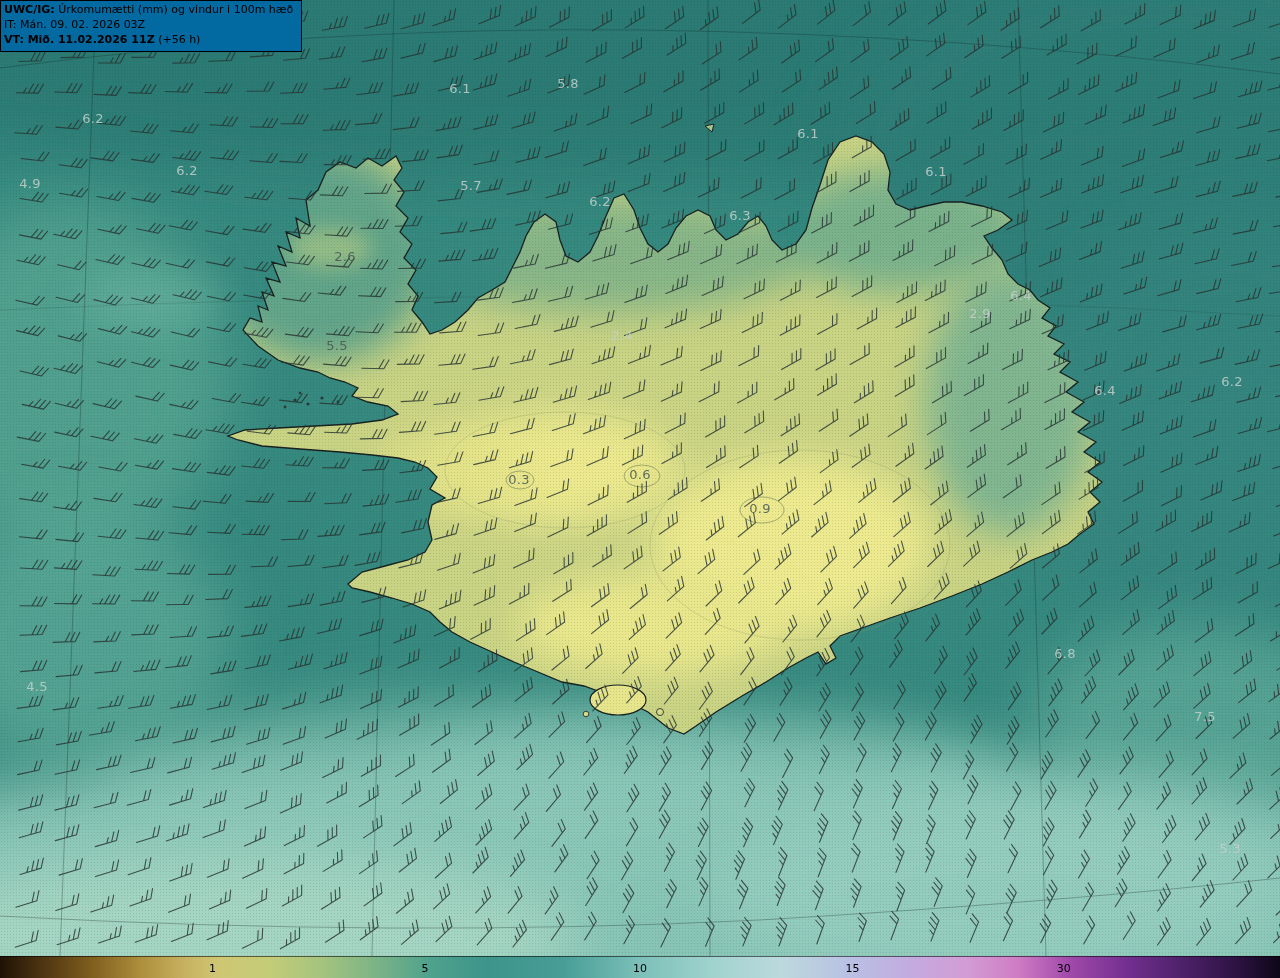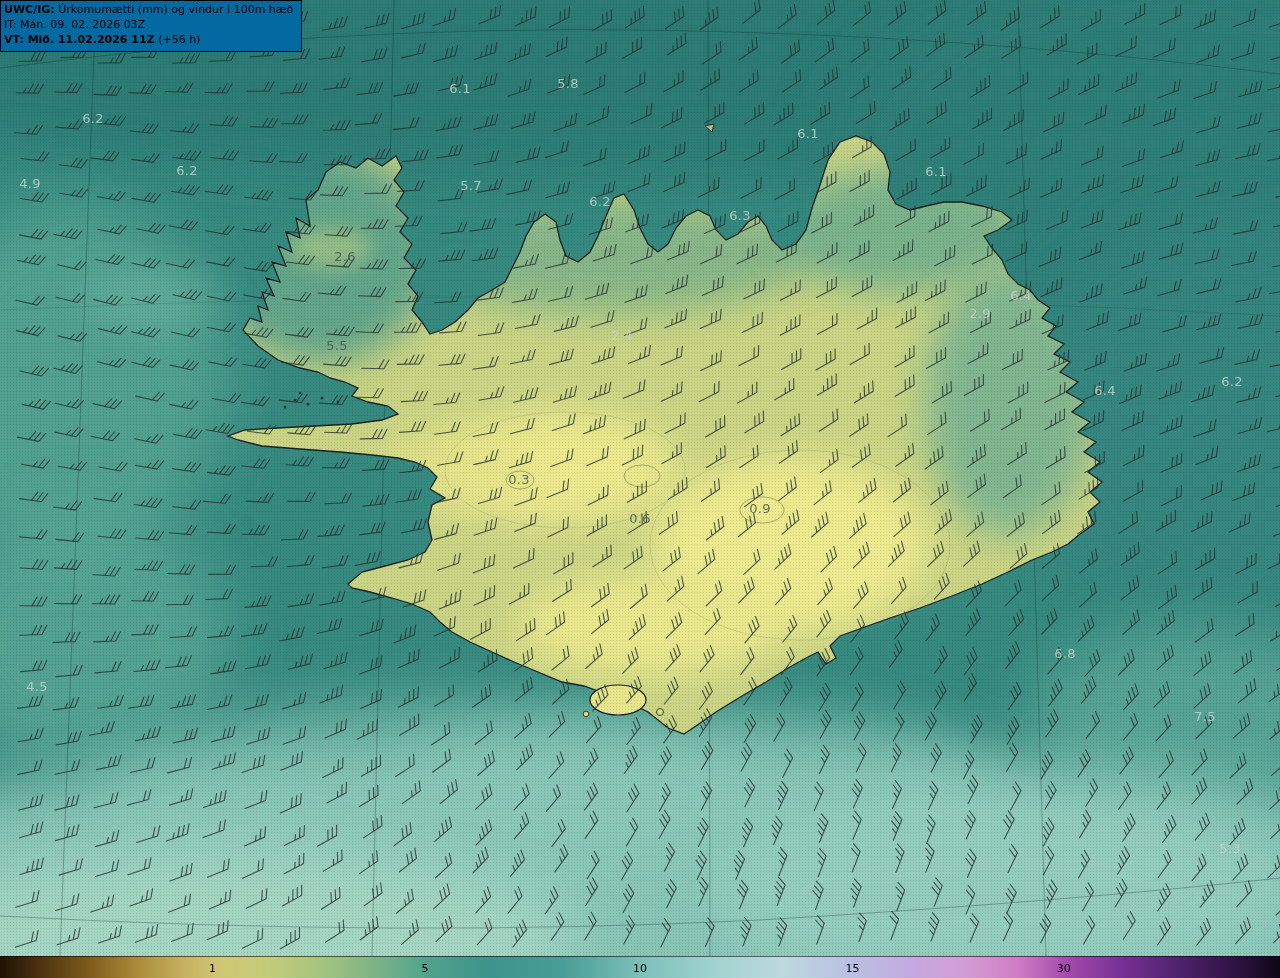--- a/index.html
+++ b/index.html
@@ -2994,21 +2994,21 @@
       <div class="clabel light" style="left: 600px; top: 201px;">6.2</div>
       <div class="clabel light" style="left: 740px; top: 215px;">6.3</div>
       <div class="clabel dark" style="left: 305px; top: 256px; margin-left: 40px;">2.6</div>
       <div class="clabel light" style="left: 1021px; top: 295px;">6.4</div>
       <div class="clabel light" style="left: 980px; top: 313px;">2.9</div>
       <div class="clabel light" style="left: 622px; top: 335px;">2.4</div>
       <div class="clabel dark" style="left: 337px; top: 345px;">5.5</div>
       <div class="clabel light" style="left: 1105px; top: 390px;">6.4</div>
       <div class="clabel light" style="left: 1232px; top: 381px;">6.2</div>
       <div class="clabel dark" style="left: 519px; top: 479px;">0.3</div>
-      <div class="clabel dark" style="left: 640px; top: 474px; margin-top: 44px;">0.6</div>
+      <div class="clabel dark" style="left: 640px; top: 474px;">0.6</div>
       <div class="clabel dark" style="left: 760px; top: 508px;">0.9</div>
       <div class="clabel light" style="left: 1065px; top: 637px; margin-top: 16px;">6.8</div>
       <div class="clabel light" style="left: 37px; top: 686px;">4.5</div>
       <div class="clabel light" style="left: 1205px; top: 716px;">7.5</div>
       <div class="clabel light" style="left: 1230px; top: 848px;">5.3</div>
     </div>
 
   <div class="info-box">
     <div><span class="b">UWC/IG:</span><span> Úrkomumætti (mm) og vindur i 100m hæð</span></div>
     <div>IT: Mán. 09. 02. 2026 03Z</div>

